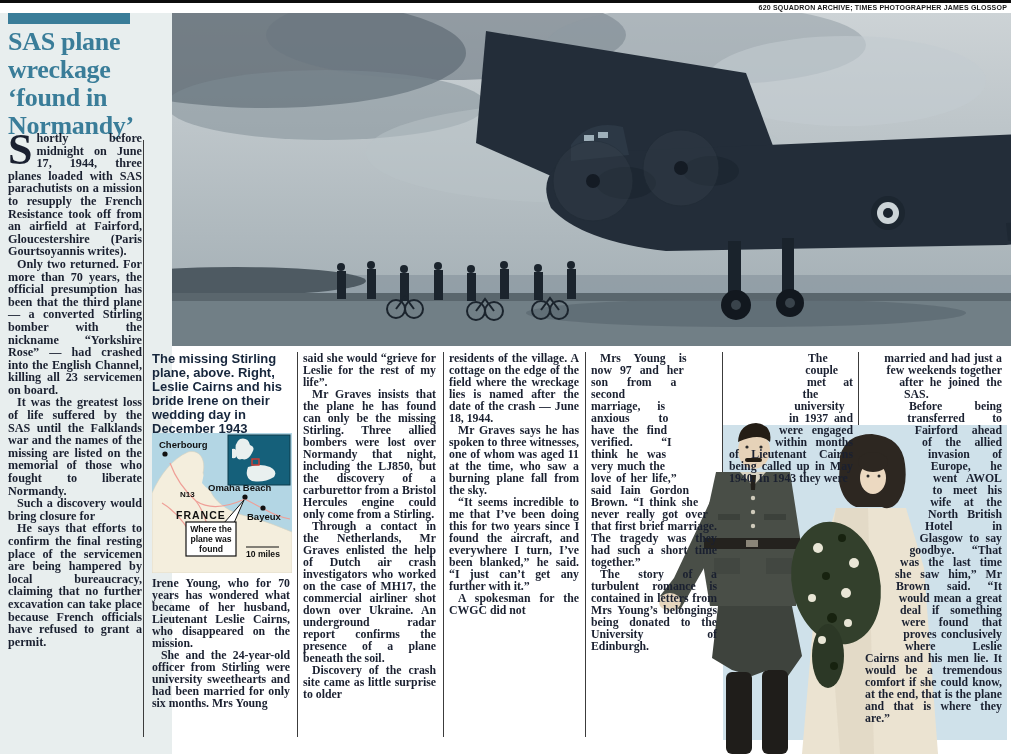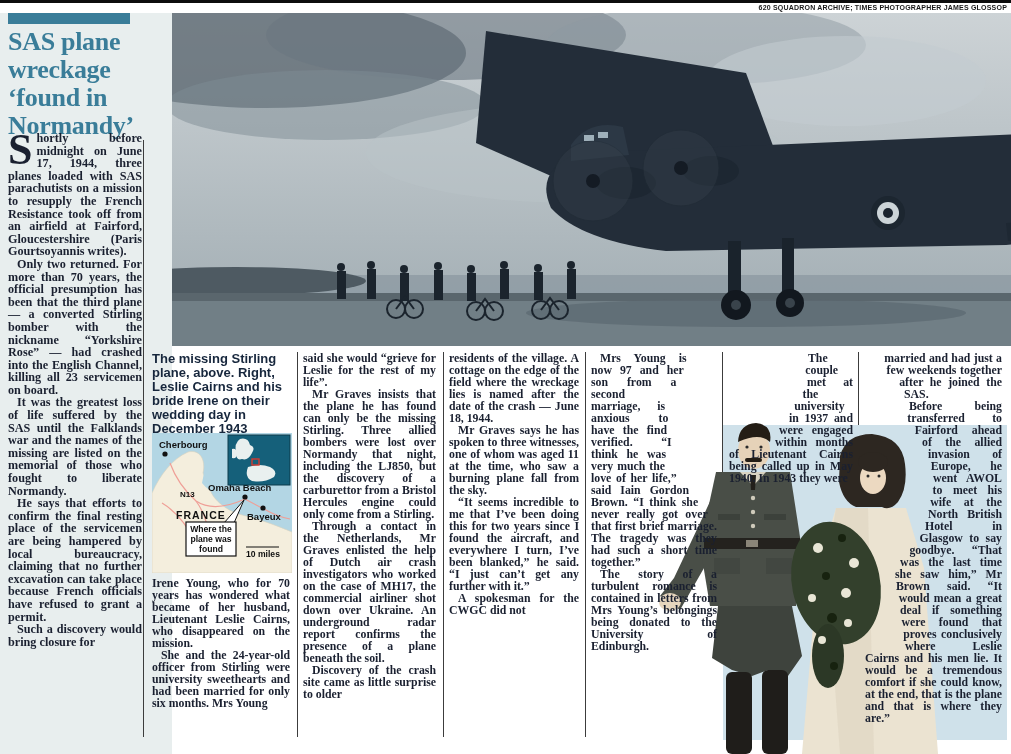--- a/index.html
+++ b/index.html
@@ -132,22 +132,22 @@
   </svg>
 
   <div class="left-panel">
     <div class="kicker-bar"></div>
     <h1 class="headline">SAS plane wreckage ‘found in Normandy’</h1>
   </div>
   <div class="col col1">
     <p class="p"><span class="dropcap">S</span><span>hortly before midnight on June 17, 1944, three planes loaded with SAS parachutists on a mission to resupply the French Resistance took off from an airfield at Fairford, Gloucestershire (Paris Gourtsoyannis writes).</span></p>
     <p class="p pi">Only two returned. For more than 70 years, the official presumption has been that the third plane — a converted Stirling bomber with the nickname “Yorkshire Rose” — had crashed into the English Channel, killing all 23 servicemen on board.</p>
     <p class="p pi">It was the greatest loss of life suffered by the SAS until the Falklands war and the names of the missing are listed on the memorial of those who fought to liberate Normandy.</p>
+    <p class="p pi">Such a discovery would bring closure for</p>
     <p class="p pi">He says that efforts to confirm the final resting place of the servicemen are being hampered by local bureaucracy, claiming that no further excavation can take place because French officials have refused to grant a permit.</p>
-    <p class="p pi">Such a discovery would bring closure for</p>
   </div>
 
   <div class="vr vr0"></div>
   <div class="vr vr1"></div>
   <div class="vr vr2"></div>
   <div class="vr vr3"></div>
   <div class="vr vr4"></div>
   <div class="vr vr5"></div>
 
   <div class="caption">The missing Stirling plane, above. Right, Leslie Cairns and his bride Irene on their wedding day in December 1943</div>

